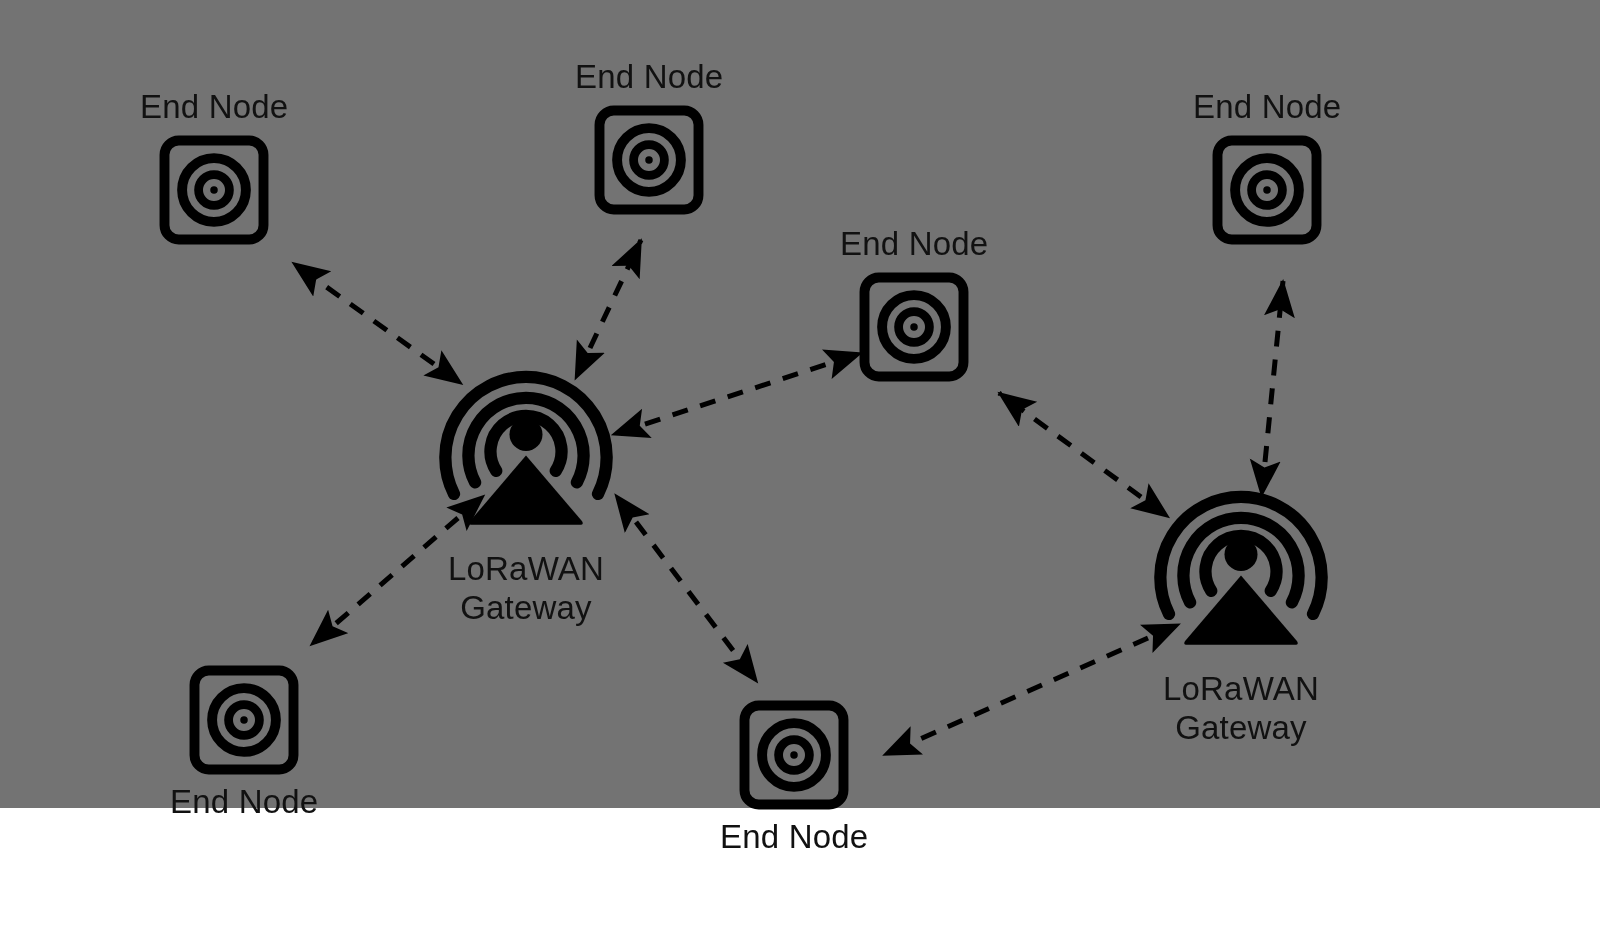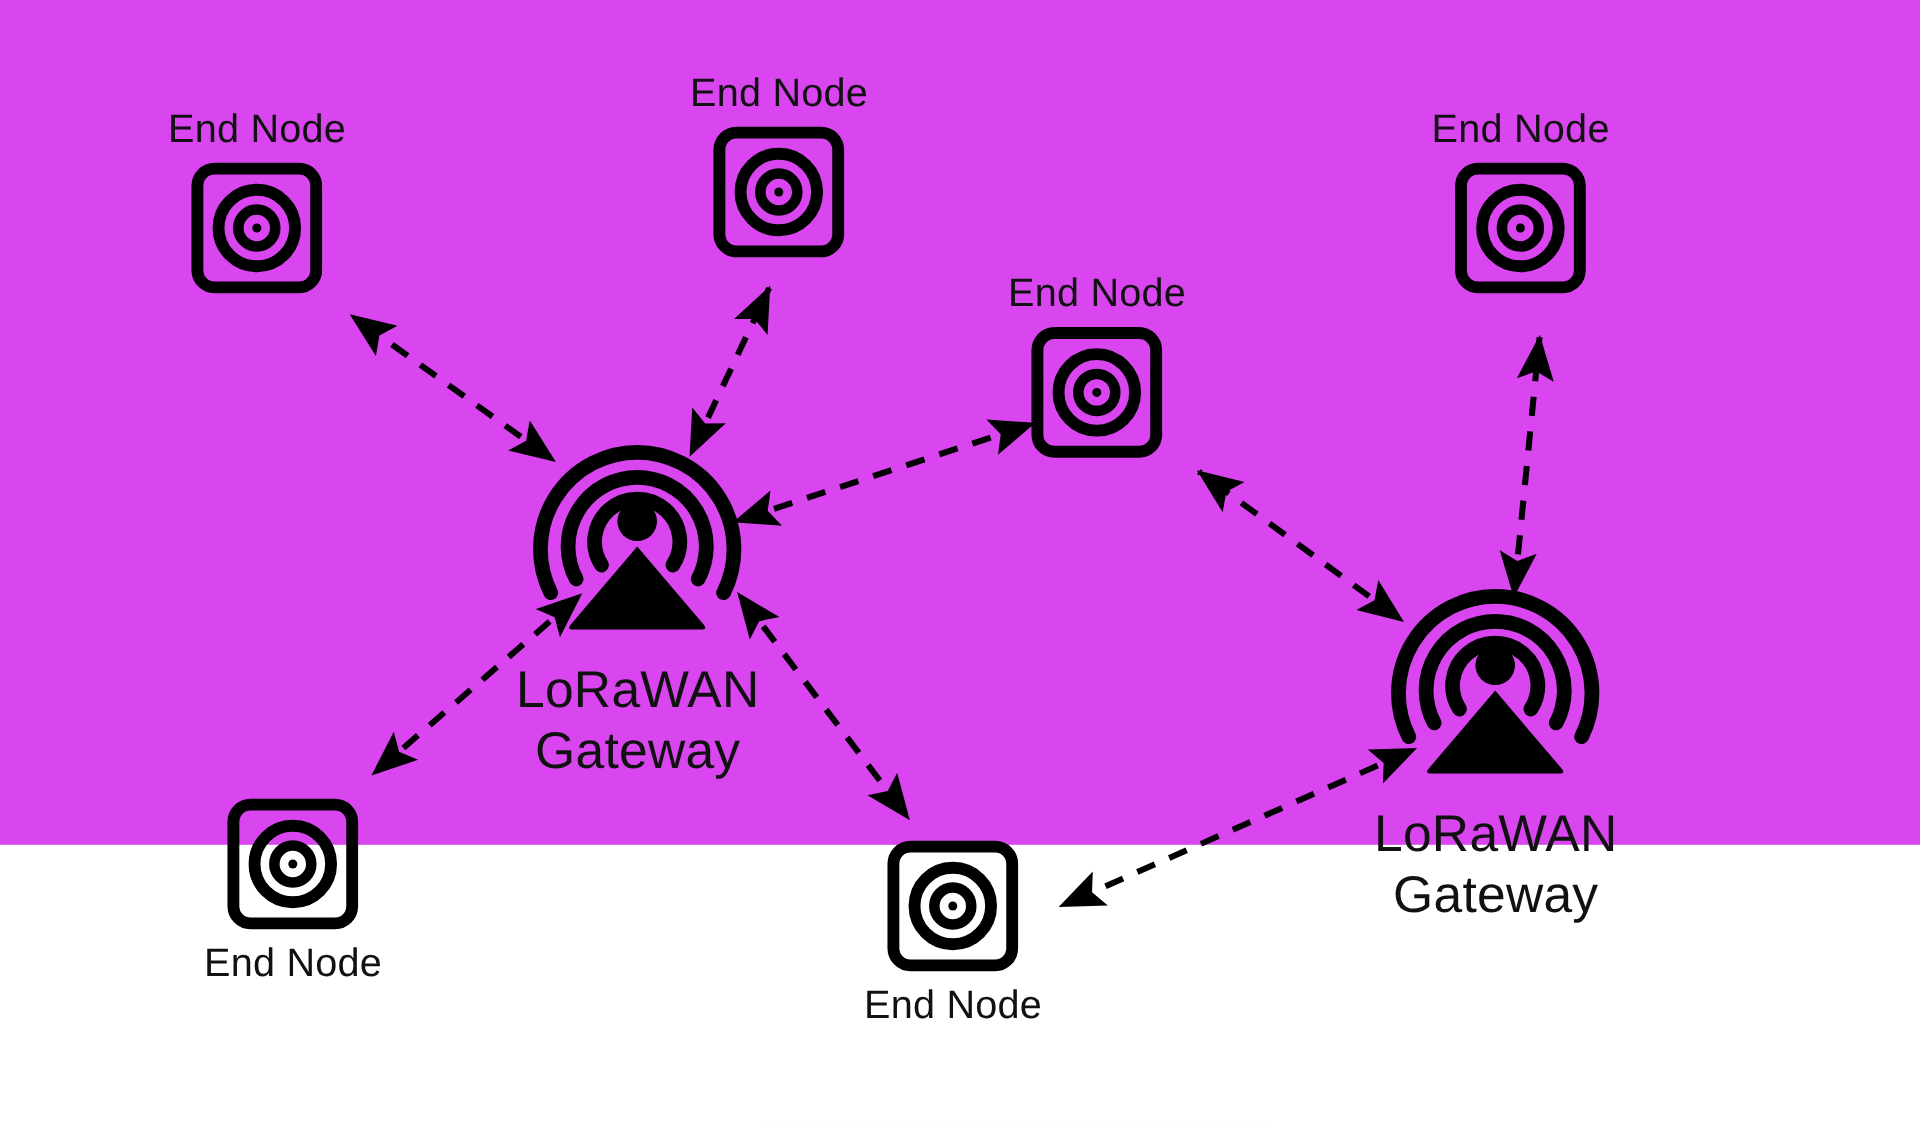--- a/index.html
+++ b/index.html
@@ -10,22 +10,22 @@
   }
   body {
     width: 1600px;
     height: 934px;
     font-family: "Liberation Sans", sans-serif;
     overflow: hidden;
   }
   #diagram-canvas {
     position: relative;
     width: 1600px;
-    height: 704px;
-    background: #d946ef;
+    height: 808px;
+    background: #737373;
   }
   #link-layer {
     position: absolute;
     left: 0;
     top: 0;
     width: 1600px;
     height: 934px;
     pointer-events: none;
   }
   .node {
@@ -44,21 +44,21 @@
     color: #111111;
     letter-spacing: 0.2px;
     white-space: nowrap;
     text-align: center;
     line-height: 1.18;
   }
   .endnode .node-label {
     font-size: 33px;
   }
   .gateway .node-label {
-    font-size: 43px;
+    font-size: 33px;
   }
   .endnode-label-top { margin-bottom: 8px; }
   .endnode-label-bottom { margin-top: 8px; }
   .gateway-label-bottom { margin-top: 10px; }
   .icon-endnode { display: block; }
   .icon-gateway { display: block; }
 </style>
 </head>
 <body>
 

